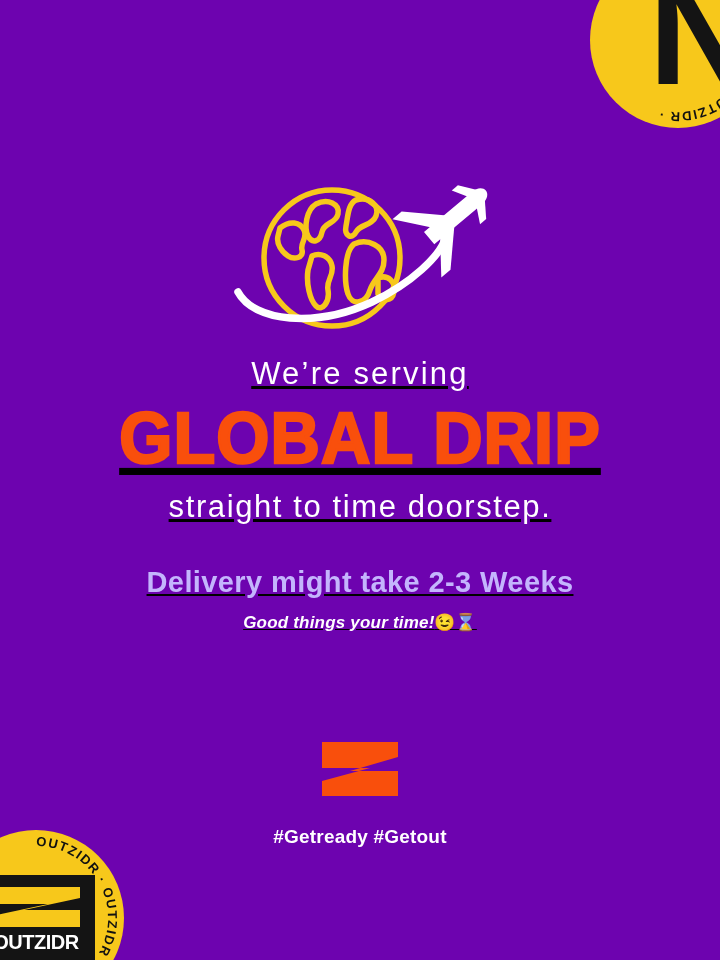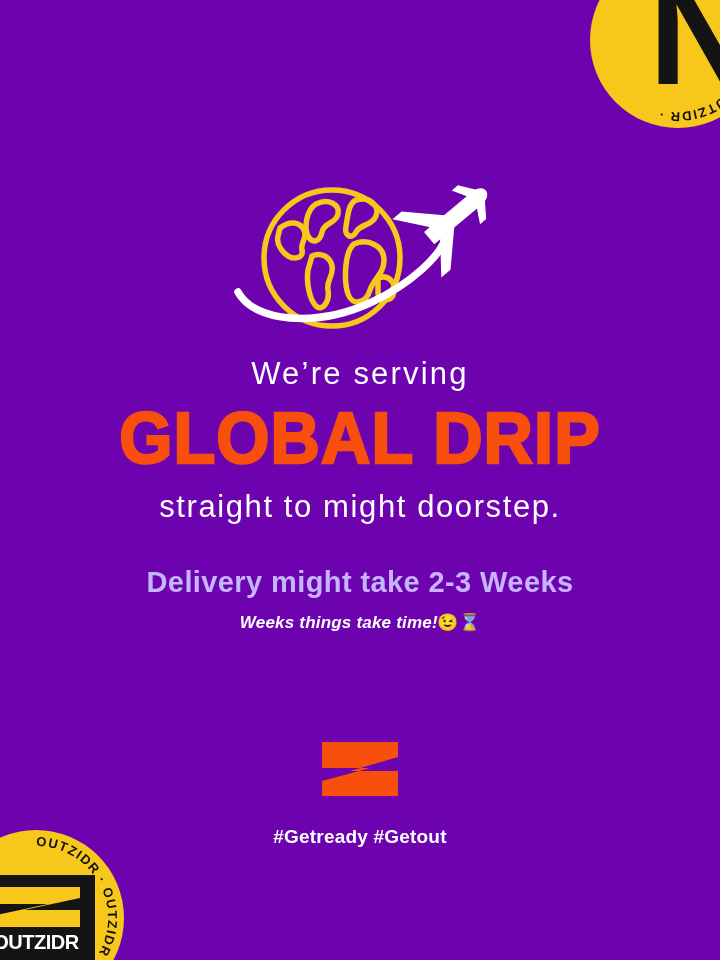--- a/index.html
+++ b/index.html
@@ -106,20 +106,21 @@
   }
   #globe-art svg { display: block; width: 100%; height: 100%; }
 
   
   #copy {
     position: absolute;
     left: 0;
     right: 0;
     top: 358px;
     text-align: center;
+    text-decoration: underline;
   }
   .line-serving {
     color: #FFFFFF;
     font-size: 31px;
     font-weight: 300;
     letter-spacing: 2.2px;
     line-height: 1.05;
   }
   .line-headline {
     color: #F94F0C;
@@ -229,24 +230,24 @@
         <path d="M14,8 L-16,46 L-4,46 L34,8 Z" fill="#FFFFFF"></path>
         <path d="M60,8 L48,-14 L56,-14 L72,8 Z" fill="#FFFFFF"></path>
         <path d="M60,8 L48,30 L56,30 L72,8 Z" fill="#FFFFFF"></path>
       </g>
     </svg>
   </div>
 
   <div id="copy">
     <div class="line-serving">We’re serving</div>
     <div class="line-headline">GLOBAL DRIP</div>
-    <div class="line-doorstep">straight to might doorstep.</div>
+    <div class="line-doorstep">straight to time doorstep.</div>
     <div class="line-delivery">Delivery might take 2-3 Weeks</div>
     <div class="line-goodthings">
-      <span>Weeks things take time!</span><span class="emoji">😉⌛</span>
+      <span>Good things your time!</span><span class="emoji">😉⌛</span>
     </div>
   </div>
 
   <div id="lockup">
     <svg id="brand-z" viewBox="0 0 80 58">
       <path d="M2,2 L78,2 L78,17 L30,31 L78,31 L78,56 L2,56 L2,41 L50,28 L2,28 Z" fill="#F94F0C"></path>
     </svg>
     <div id="hashtags">#Getready #Getout</div>
   </div>
 

